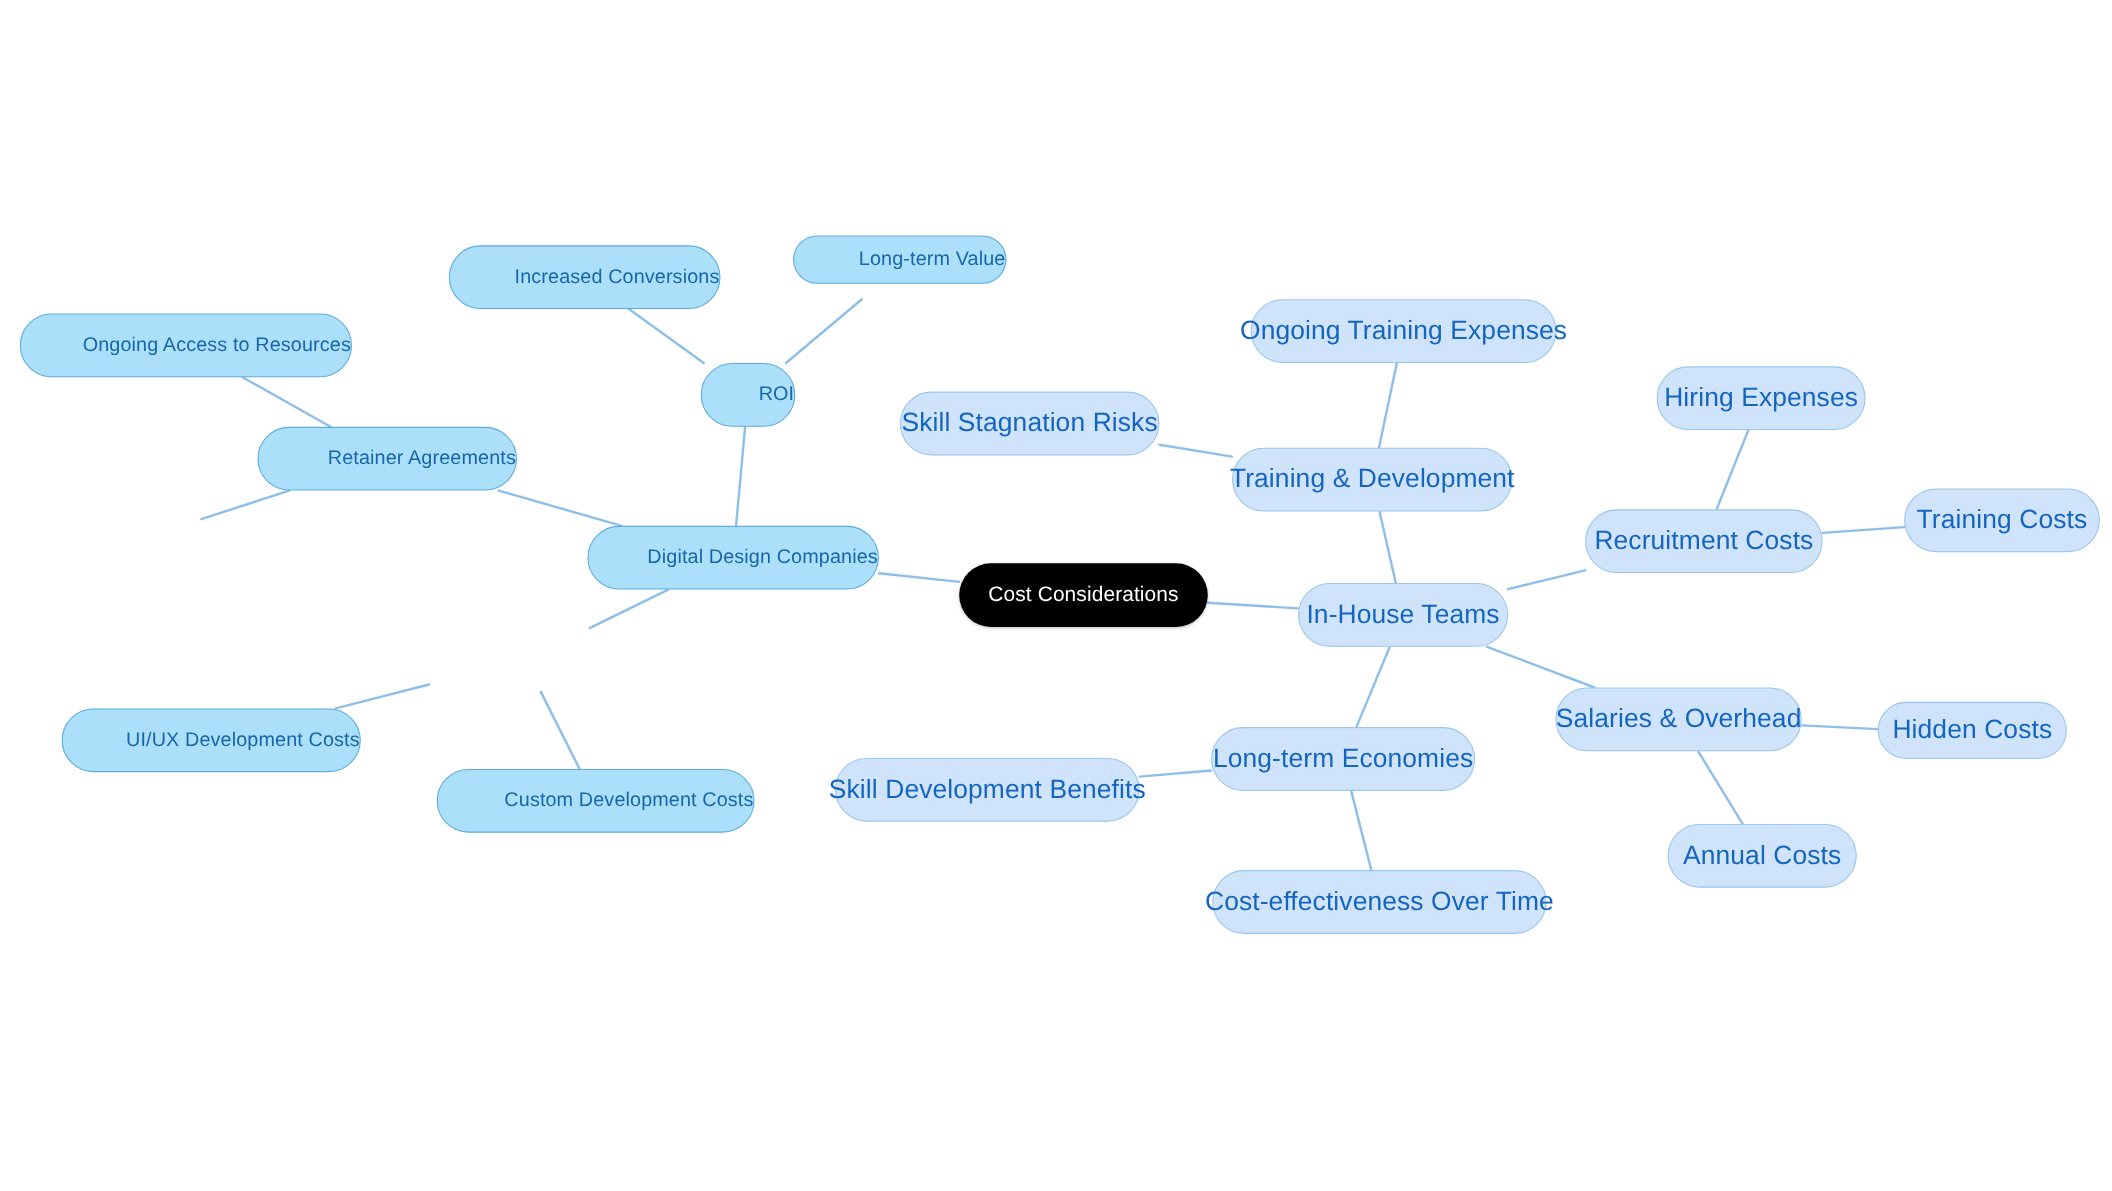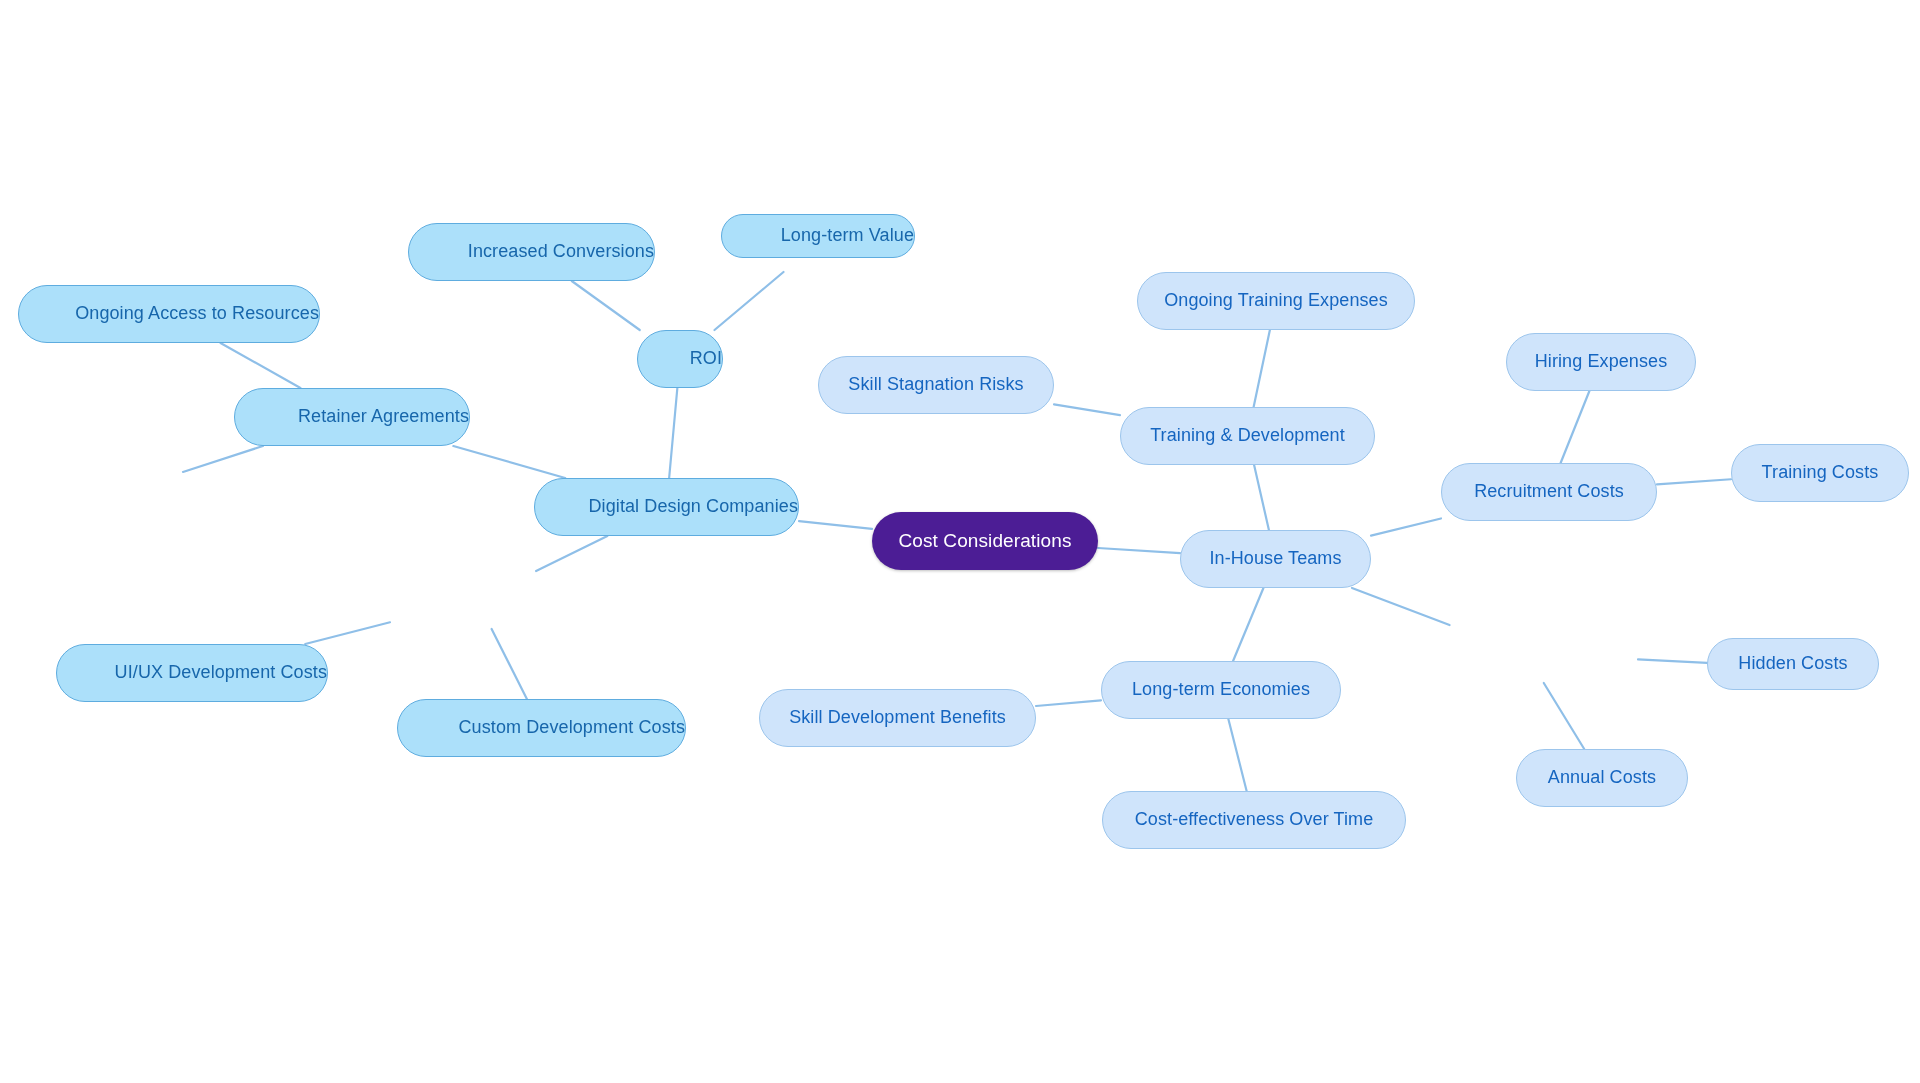--- a/index.html
+++ b/index.html
@@ -34,39 +34,39 @@
     justify-content: center;
     text-align: center;
     border-radius: 999px;
     white-space: nowrap;
     letter-spacing: 0.1px;
     line-height: 1.1;
     z-index: 5;
     cursor: pointer;
   }
   .node-root {
-    background: #4c1d95;
+    background: #000000;
     color: #ffffff;
     border: none;
     font-size: 19px;
     box-shadow: 0 1px 3px rgba(0,0,0,0.25);
     justify-content: center;
   }
   .node-a {
     background: #ace0fa;
     border: 1.6px solid #5eacdf;
     color: #1766ab;
     font-size: 18px;
     justify-content: flex-end;
   }
   .node-b {
     background: #cfe4fb;
     border: 1.6px solid #9cc5ec;
     color: #1565c0;
-    font-size: 18px;
+    font-size: 24px;
   }
 </style>
 </head>
 <body>
 
 <div id="canvas" style="width: 1920px; height: 1083px; background: rgb(255, 255, 255);">
   <svg id="edge-layer" viewBox="0 0 1920 1083" preserveAspectRatio="none" width="1920" height="1083">
       <line x1="872" y1="528.9372056514914" x2="799" y2="521.1444270015699" stroke="#8fbfe8" stroke-width="2.2" stroke-linecap="round"></line>
       <line x1="669.1452702702703" y1="478" x2="677.3547297297297" y2="388" stroke="#8fbfe8" stroke-width="2.2" stroke-linecap="round"></line>
       <line x1="639.7523364485982" y1="330" x2="571.7476635514018" y2="281" stroke="#8fbfe8" stroke-width="2.2" stroke-linecap="round"></line>
@@ -132,20 +132,23 @@
     </div>
     <div class="node node-b" style="left: 1441px; top: 463px; width: 216px; height: 58px;">
       <span>Recruitment Costs</span>
     </div>
     <div class="node node-b" style="left: 1506px; top: 333px; width: 190px; height: 58px;">
       <span>Hiring Expenses</span>
     </div>
     <div class="node node-b" style="left: 1731px; top: 444px; width: 178px; height: 58px;">
       <span>Training Costs</span>
     </div>
+    <div class="node node-b" style="left: 1414px; top: 625px; width: 224px; height: 58px;">
+      <span>Salaries &amp; Overhead</span>
+    </div>
     <div class="node node-b" style="left: 1707px; top: 638px; width: 172px; height: 52px;">
       <span>Hidden Costs</span>
     </div>
     <div class="node node-b" style="left: 1101px; top: 661px; width: 240px; height: 58px;">
       <span>Long-term Economies</span>
     </div>
     <div class="node node-b" style="left: 1516px; top: 749px; width: 172px; height: 58px;">
       <span>Annual Costs</span>
     </div>
     <div class="node node-b" style="left: 759px; top: 689px; width: 277px; height: 58px;">

